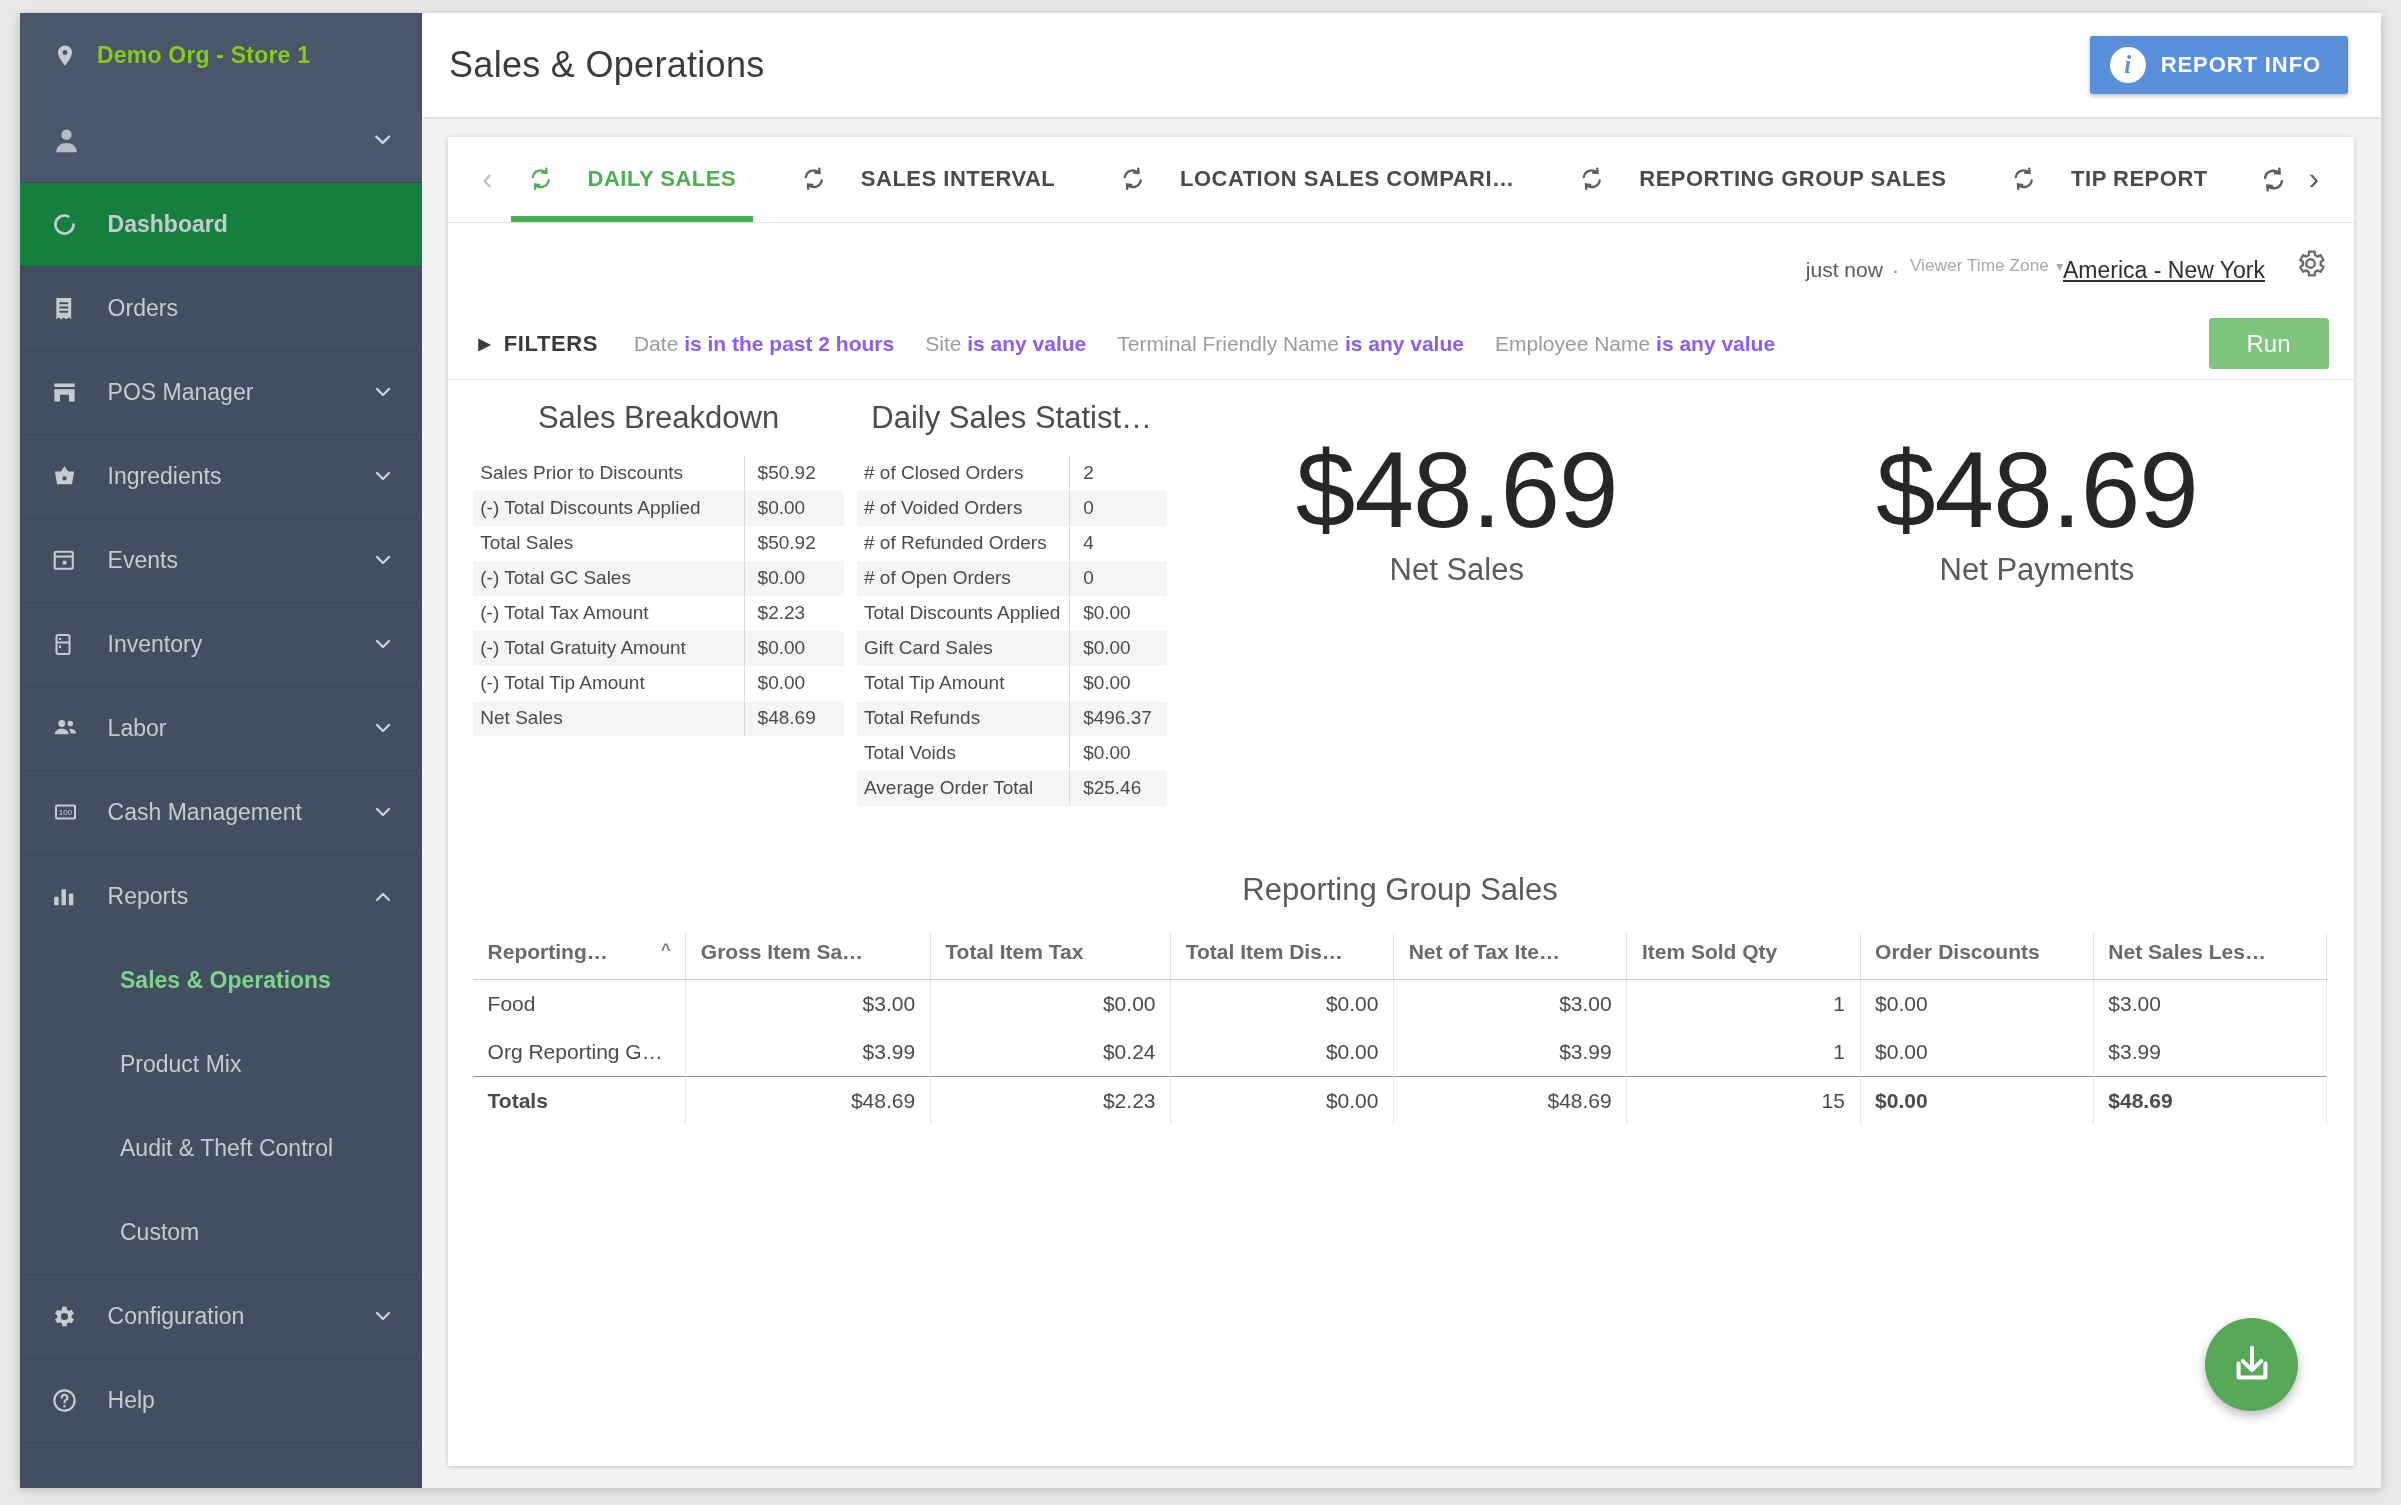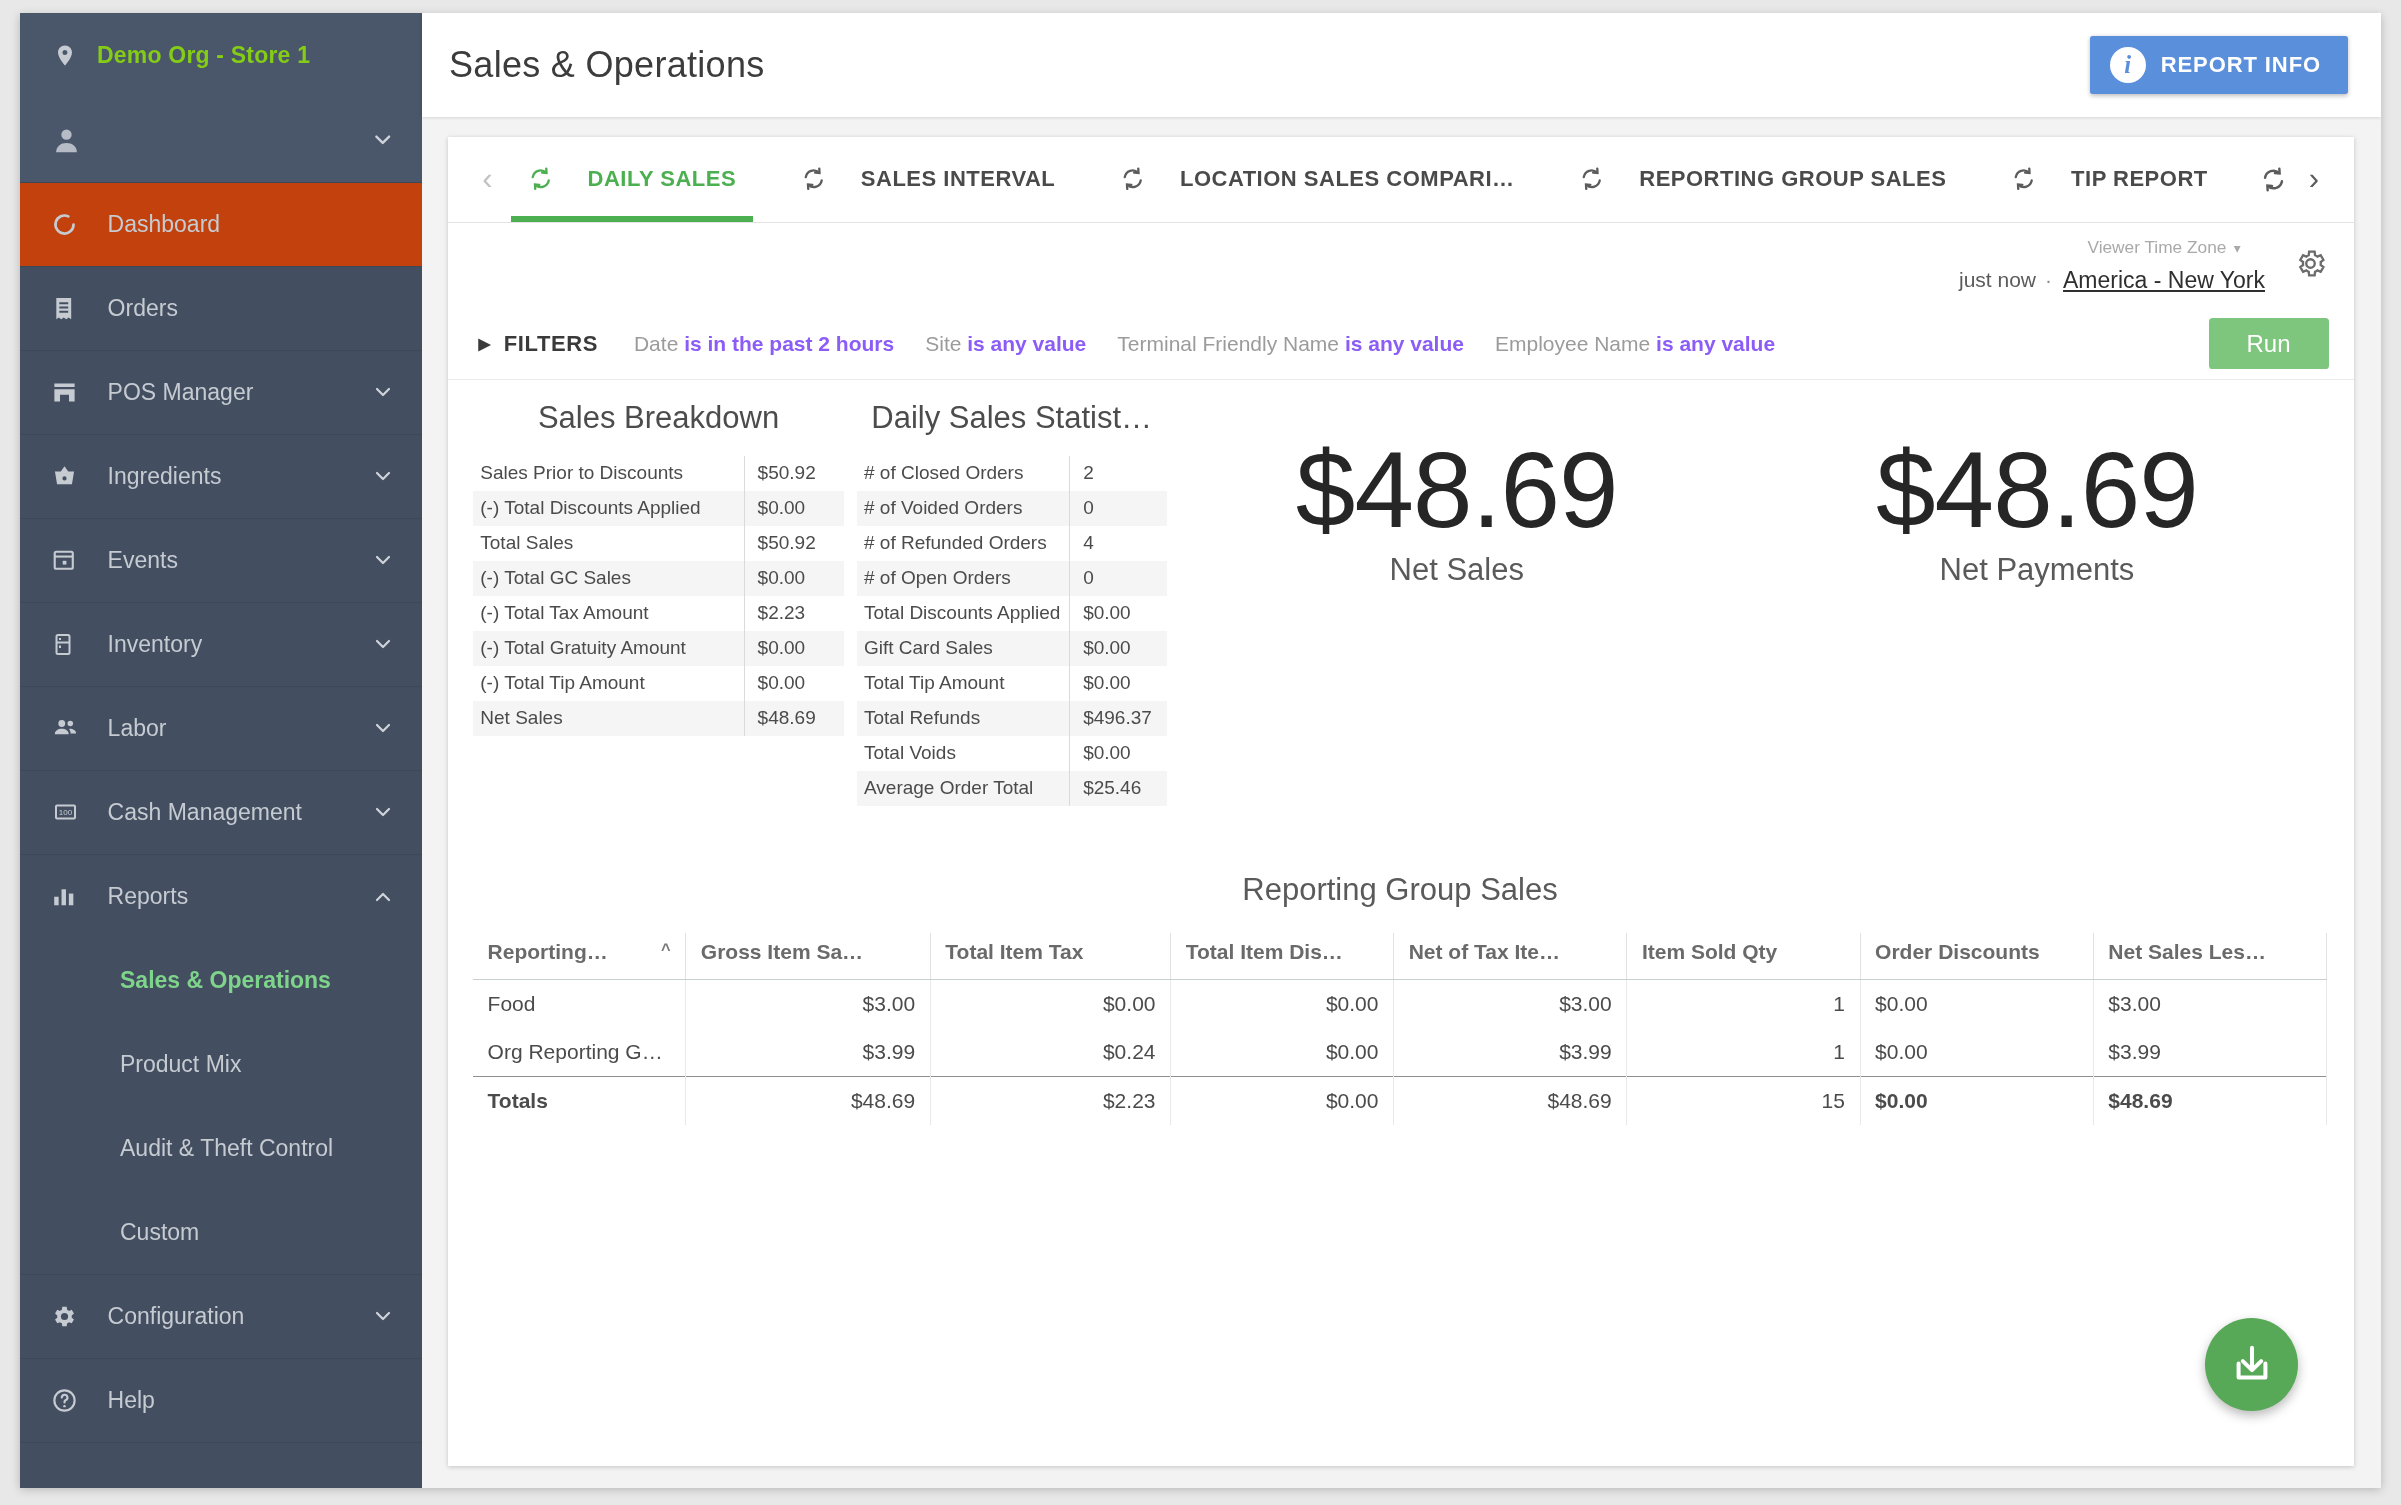--- a/index.html
+++ b/index.html
@@ -161,21 +161,21 @@
   
   .meta-row {
     height: 86px;
     display: flex; align-items: center; justify-content: flex-end;
     padding: 0 27px 0 0;
     flex: 0 0 86px;
   }
   .meta-block { display: flex; align-items: flex-end; }
   .just-now { font-size: 21px; color: #5b5b5b; margin-right: 9px; padding-bottom: 1.8px; }
   .dot-sep { font-size: 21px; color: #8a8a8a; margin-right: 11px; padding-bottom: 1.8px; }
-  .tz { display: flex; flex-direction: column; align-items: center; }
+  .tz { display: flex; flex-direction: row; align-items: center; }
   .tz-label { font-size: 17.3px; color: #a9a9a9; display: flex; align-items: center; }
   .tz-label .chev { margin-left: 7.3px; font-size: 13.7px; }
   .tz-value { font-size: 23px; color: #2f2f2f; margin-top: 9px; text-decoration: underline; }
   .gear-btn { margin-left: 29px; cursor: pointer; display: flex; align-items: center; padding-bottom: 3.6px;}
 
   
   .filters-row {
     height: 71px;
     display: flex; align-items: center;
     padding: 0 25.5px 0 31px;
@@ -297,21 +297,21 @@
         </svg>
       </span>
       <span class="spacer"></span>
       <span>
         <svg class="ic" width="25.5" height="25.5" viewBox="0 0 24 24" fill="none" stroke="#cfd4da" stroke-width="2.2" stroke-linecap="round" stroke-linejoin="round">
             <polyline points="6 9 12 15 18 9"></polyline>
           </svg>
       </span>
     </div>
 
-    <div class="nav-item" style="background:#c2410c;">
+    <div class="nav-item" style="background:#15803d;font-weight:bold;">
       <span class="nico">
         <svg class="ic" width="27" height="27" viewBox="0 0 24 24" fill="none" stroke="#c6cbd2" stroke-width="2.4">
             <path d="M20 12a8 8 0 1 1-4.6-7.2" stroke-linecap="round"></path>
           </svg>
       </span>
       <span class="nlabel">Dashboard</span>
     </div>
 
     <div class="nav-item">
       <span class="nico">

